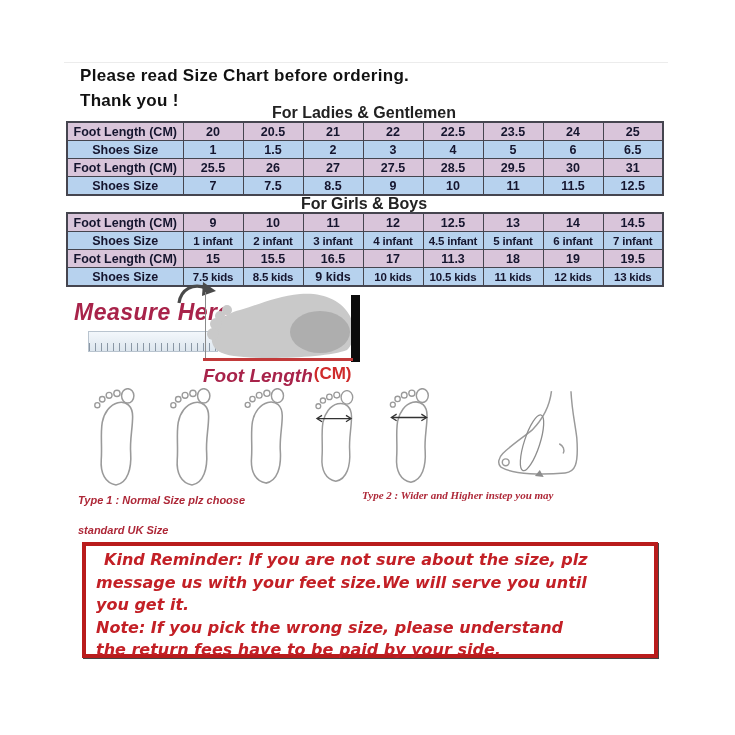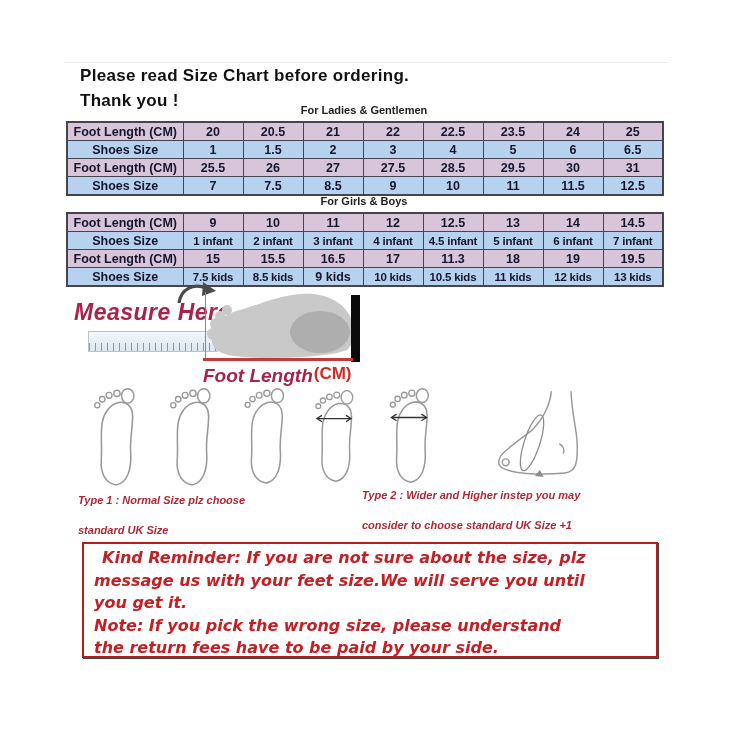--- a/index.html
+++ b/index.html
@@ -8,21 +8,21 @@
     font-family:"Liberation Sans",sans-serif;overflow:hidden;
   }
   .abs{position:absolute;}
   .hairline{left:64px;top:62px;width:604px;height:1px;background:#ececec;}
 
   
   .heading{left:80px;top:63px;font-size:17px;line-height:25px;font-weight:bold;
     color:var(--heading_black);letter-spacing:.3px;}
 
   
-  .tbl-caption{left:66px;width:596px;text-align:center;font-size:11px;
+  .tbl-caption{left:66px;width:596px;text-align:center;font-size:16px;
     font-weight:bold;color:#222;}
   .cap1{top:104px;} .cap2{top:195px;}
   table.size-table{border-collapse:collapse;table-layout:fixed;width:596px;
     border:2px solid var(--table_border);}
   .tbl1{left:66px;top:121px;} .tbl2{left:66px;top:212px;}
   table.size-table td{border:1px solid var(--table_border);height:17px;padding:0;
     text-align:center;vertical-align:middle;font-weight:bold;font-size:12.5px;
     color:var(--table_text);white-space:nowrap;overflow:visible;}
   table.size-table td.long{font-size:11.5px;letter-spacing:-.2px;}
   tr.length td{background:var(--row_pink);}
@@ -42,25 +42,25 @@
   .red-line{left:203px;top:358px;width:150px;height:3px;background:var(--measure_line_red);}
   .footlen-label{left:203px;top:364px;font-size:19px;font-style:italic;font-weight:600;
     color:var(--crimson_label);}
   .footlen-label .unit{font-size:17px;font-weight:bold;color:var(--red_unit);
     font-style:normal;vertical-align:3px;margin-left:1px;}
   .curved-arrow{left:176px;top:281px;}
 
   
   .type-cap{font-size:11px;font-weight:bold;font-style:italic;color:var(--caption_red);
     line-height:30px;white-space:nowrap;}
-  .type1{left:78px;top:485px;} .type2{left:362px;top:480px;}
+  .type1{left:78px;top:485px;} .type2{left:362px;top:480px;font-family:Liberation Serif, serif;}
 
   
   .reminder{left:82px;top:542px;width:576px;height:116px;box-sizing:border-box;
-    border:2px solid #b91c1c;background:#fff;box-shadow:1px 1px 0 #444;
+    border:4px solid #b91c1c;background:#fff;box-shadow:1px 1px 0 #444;
     padding:3px 10px 0 10px;}
   .reminder .line{font-family:"DejaVu Sans",sans-serif;font-size:16px;line-height:22.6px;
     font-weight:bold;font-style:italic;color:var(--reminder_red);white-space:nowrap;}
   .reminder .indent{text-indent:8px;}
 
   svg{display:block;}
 </style>
 </head>
 <body>
 
@@ -264,21 +264,20 @@
   </g>
   <path d="M46,83 L50,90 L41,89 Z" fill="#8d8d8d"></path>
 </svg>
 
 <div class="abs type-cap type1">
   <div>Type 1 : Normal Size plz choose</div>
   <div>standard UK Size</div>
 </div>
 <div class="abs type-cap type2">
   <div>Type 2 : Wider and Higher instep you may</div>
-  <div>consider to choose standard UK Size +1</div>
 </div>
 
 <div class="abs reminder">
   <div class="line indent">Kind Reminder: If you are not sure about the size, plz</div>
   <div class="line">message us with your feet size.We will serve you until</div>
   <div class="line">you get it.</div>
   <div class="line">Note: If you pick the wrong size, please understand</div>
   <div class="line">the return fees have to be paid by your side.</div>
 </div>
 

